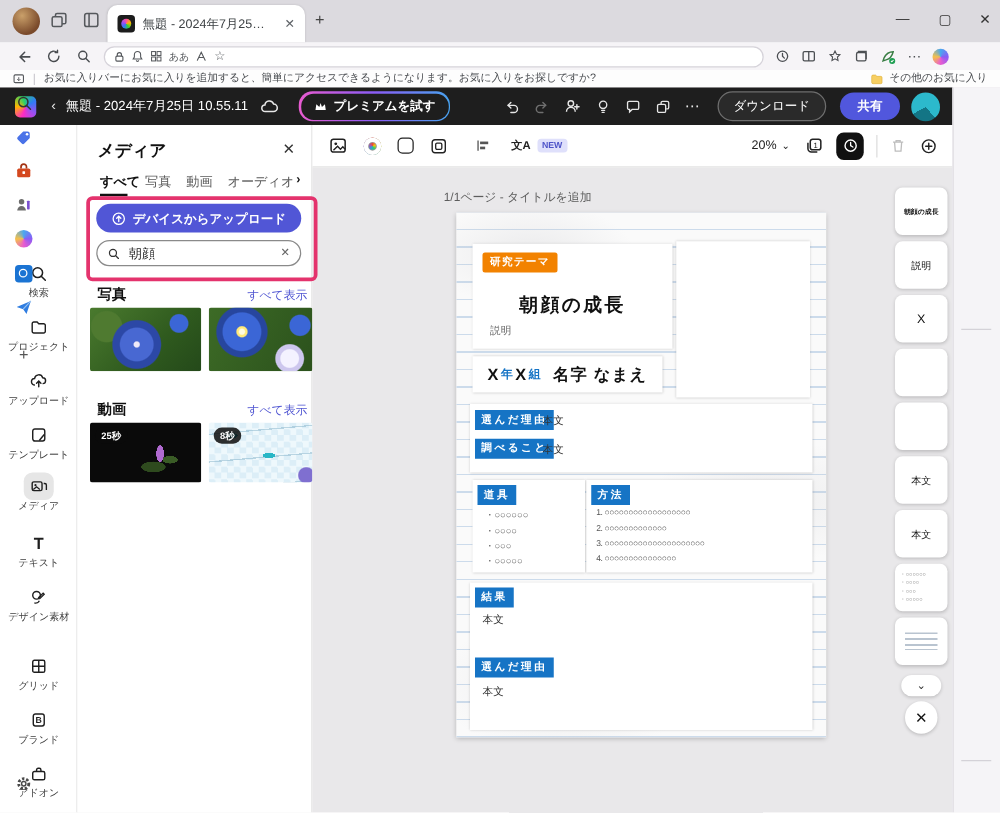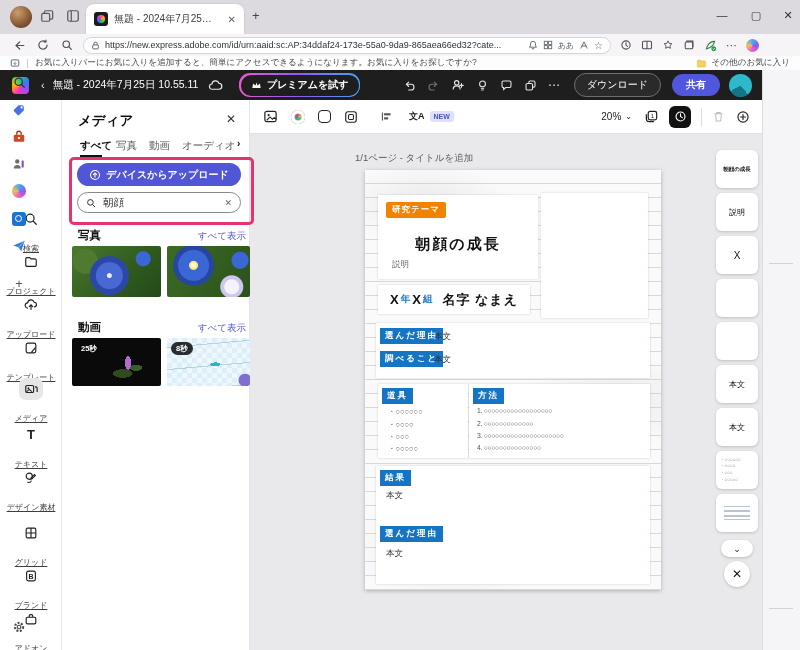--- a/index.html
+++ b/index.html
@@ -44,21 +44,21 @@
   .dl-btn{margin-left:14px;height:22px;border:1px solid #6e6e6e;border-radius:12px;background:#2a2a2a;
           color:#fff;font-size:10px;display:flex;align-items:center;padding:0 12px;flex:none;}
   .sh-btn{margin-left:11px;height:22px;border-radius:12px;background:#5157dd;color:#fff;font-size:10px;
           font-weight:bold;display:flex;align-items:center;padding:0 14px;flex:none;}
   .uavatar{width:23px;height:23px;border-radius:50%;margin:0 10px 0 9px;flex:none;
            background:conic-gradient(from 140deg,#137585 0 28%,#2cb9cc 0);}
   
   .rail{left:0;top:100px;width:62px;height:550px;background:#fff;border-right:1px solid #e8e8e8;box-sizing:border-box;}
   .rail-item{position:absolute;left:0;width:62px;text-align:center;color:#202020;}
   .rail-item .ric{height:17px;display:flex;align-items:center;justify-content:center;color:#1f1f1f;}
-  .rail-item .rlabel{font-size:8px;color:#3f3f3f;margin-top:16px;white-space:nowrap;text-decoration:underline;}
+  .rail-item .rlabel{font-size:8px;color:#3f3f3f;margin-top:2px;white-space:nowrap;}
   .rail-item.active .ric span{background:#e6e6e6;border-radius:7px;padding:4px 5px;}
   
   .panel{left:62px;top:100px;width:188px;height:550px;background:#fff;border-right:1px solid #e3e3e3;box-sizing:border-box;}
   .panel-title{left:78px;top:112px;font-size:13.5px;font-weight:bold;color:#111;}
   .panel-x{left:226px;top:112px;font-size:12px;color:#333;}
   .mtab{position:absolute;top:139px;font-size:10.5px;color:#5a5a5a;}
   .mtab.active{color:#111;font-weight:bold;}
   .tab-underline{left:80px;top:155px;width:22px;height:2px;background:#111;}
   .tabchev{left:237px;top:138px;font-size:10px;color:#111;font-weight:bold;}
   .annot{left:69px;top:157px;width:179px;height:62px;border:3px solid #e4336d;border-radius:5px;pointer-events:none;z-index:5;}
@@ -161,21 +161,20 @@
           <line x1="10.3" y1="10.3" x2="13.8" y2="13.8" stroke="currentColor" stroke-width="1.5" stroke-linecap="round"></line>
         </svg>
       </span>
     <div class="urlpill">
       <span class="ic pill-ic">
           <svg width="9" height="9" viewBox="0 0 16 16">
             <rect x="3" y="7" width="10" height="7" rx="1.5" fill="none" stroke="currentColor" stroke-width="1.6"></rect>
             <path d="M5 7V5a3 3 0 0 1 6 0v2" fill="none" stroke="currentColor" stroke-width="1.6"></path>
           </svg>
         </span>
-      <span class="url">https://new.express.adobe.com/id/urn:aaid:sc:AP:34ddaf24-173e-55a0-9da9-865aea66ed32?cate...</span>
       <span class="ic pill-ic">
           <svg width="10" height="10" viewBox="0 0 16 16">
             <path d="M8 2a4 4 0 0 1 4 4v3l1.5 2.5h-11L4 9V6a4 4 0 0 1 4-4zM6.5 13a1.5 1.5 0 0 0 3 0" fill="none" stroke="currentColor" stroke-width="1.4"></path>
           </svg>
         </span>
       <span class="ic pill-ic">
           <svg width="10" height="10" viewBox="0 0 16 16">
             <rect x="2" y="2" width="5" height="5" fill="none" stroke="currentColor" stroke-width="1.3"></rect>
             <rect x="9" y="2" width="5" height="5" fill="none" stroke="currentColor" stroke-width="1.3"></rect>
             <rect x="2" y="9" width="5" height="5" fill="none" stroke="currentColor" stroke-width="1.3"></rect>

